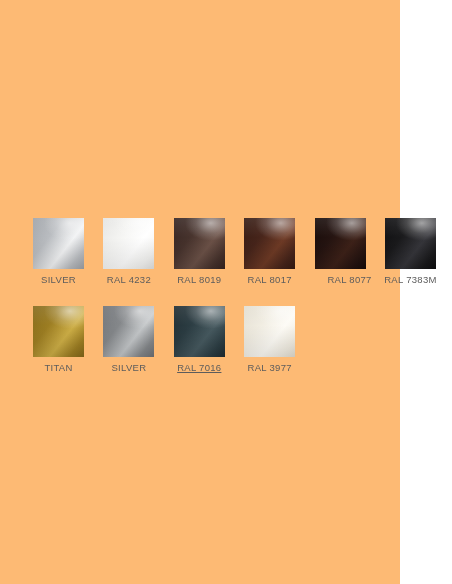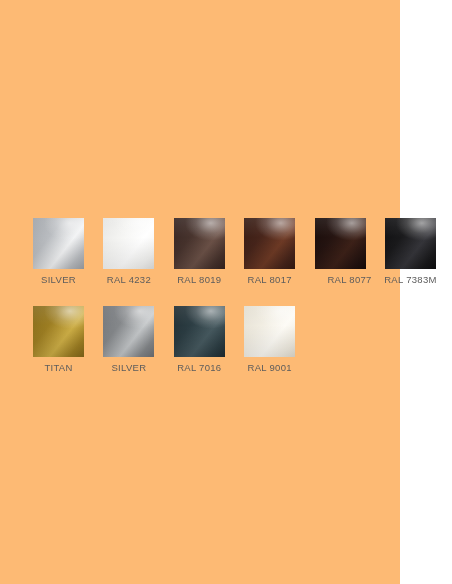--- a/index.html
+++ b/index.html
@@ -134,24 +134,24 @@
       <div class="cell">
         <span class="swatch" style="background: linear-gradient(128deg, rgb(110, 113, 117) 0%, rgb(132, 135, 138) 34%, rgb(195, 198, 200) 62%, rgb(132, 135, 138) 84%, rgb(110, 113, 117) 100%);">
             <span class="gloss" style="background: radial-gradient(70% 48% at 72% 10%, rgba(255, 255, 255, 0.55) 0%, rgba(255, 255, 255, 0.16) 42%, rgba(255, 255, 255, 0) 72%), linear-gradient(rgba(255, 255, 255, 0.1) 0%, rgba(0, 0, 0, 0) 38%, rgba(0, 0, 0, 0.1) 100%);"></span>
           </span>
         <span class="label" style="color: rgb(92, 92, 92);">SILVER</span>
       </div>
       <div class="cell">
         <span class="swatch" style="background: linear-gradient(128deg, rgb(30, 43, 48) 0%, rgb(43, 60, 66) 34%, rgb(70, 89, 95) 62%, rgb(43, 60, 66) 84%, rgb(30, 43, 48) 100%);">
             <span class="gloss" style="background: radial-gradient(70% 48% at 72% 10%, rgba(255, 255, 255, 0.55) 0%, rgba(255, 255, 255, 0.16) 42%, rgba(255, 255, 255, 0) 72%), linear-gradient(rgba(255, 255, 255, 0.1) 0%, rgba(0, 0, 0, 0) 38%, rgba(0, 0, 0, 0.1) 100%);"></span>
           </span>
-        <span class="label" style="color: rgb(92, 92, 92);">RAL 7016</span>
+        <span class="label" style="color: rgb(92, 92, 92); text-decoration: underline;">RAL 7016</span>
       </div>
       <div class="cell">
         <span class="swatch" style="background: linear-gradient(128deg, rgb(226, 221, 208) 0%, rgb(240, 236, 225) 34%, rgb(253, 251, 245) 62%, rgb(240, 236, 225) 84%, rgb(226, 221, 208) 100%);">
             <span class="gloss" style="background: radial-gradient(70% 48% at 72% 10%, rgba(255, 255, 255, 0.55) 0%, rgba(255, 255, 255, 0.16) 42%, rgba(255, 255, 255, 0) 72%), linear-gradient(rgba(255, 255, 255, 0.1) 0%, rgba(0, 0, 0, 0) 38%, rgba(0, 0, 0, 0.1) 100%);"></span>
           </span>
-        <span class="label" style="color: rgb(92, 92, 92);">RAL 9001</span>
+        <span class="label" style="color: rgb(92, 92, 92);">RAL 3977</span>
       </div>
     </div>
 
   </div>
 </div>
 
 </body></html>

